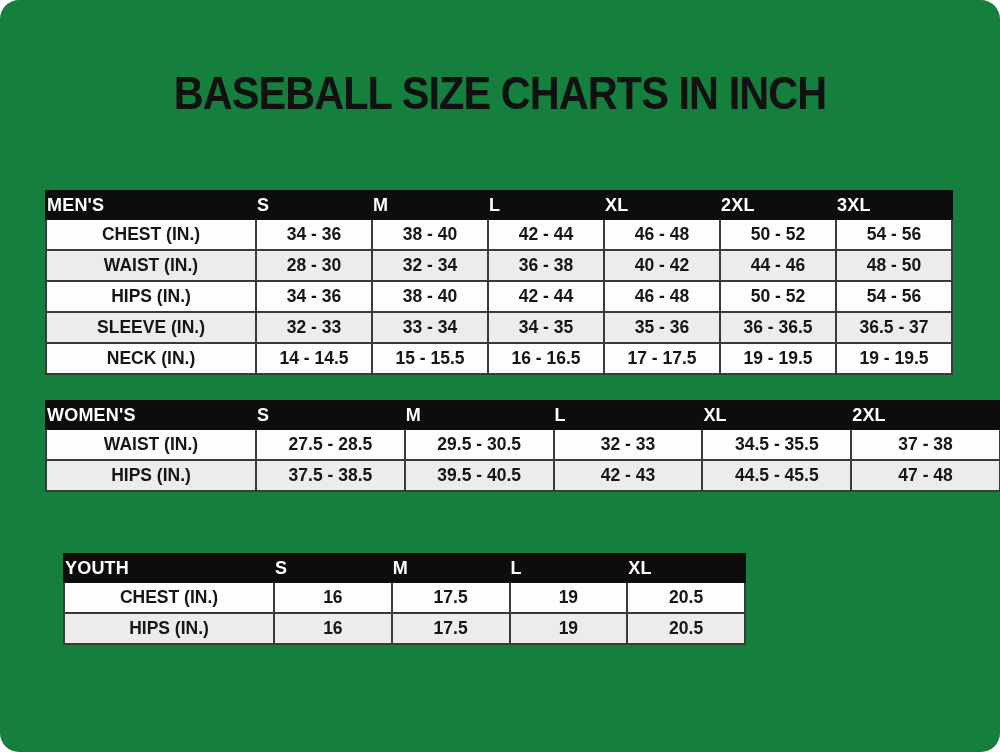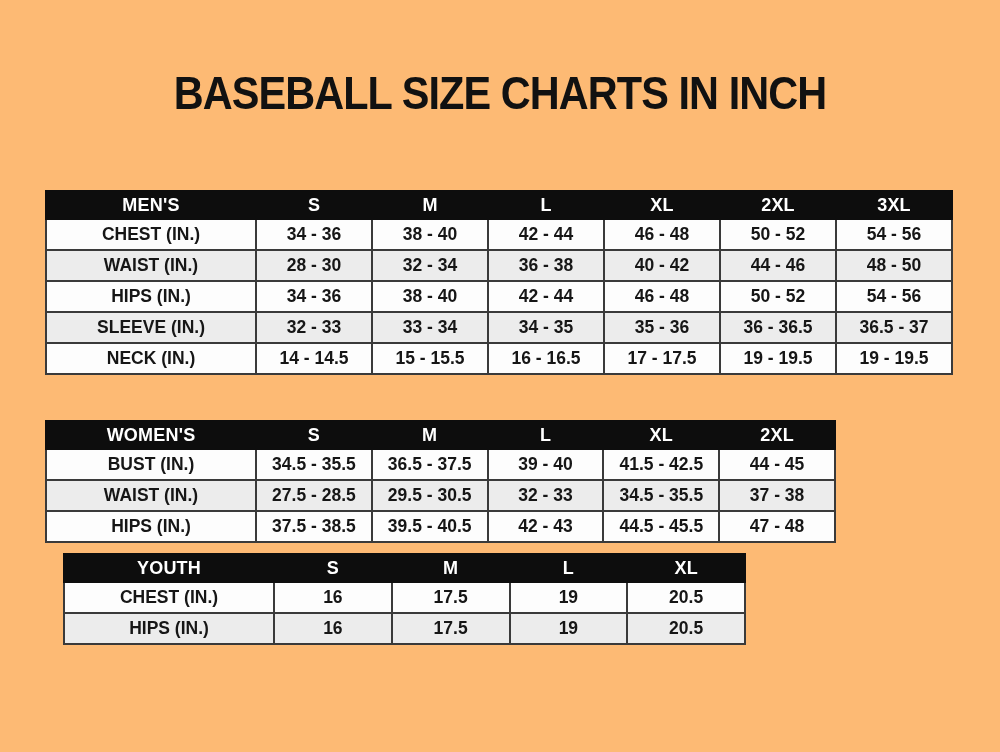--- a/index.html
+++ b/index.html
@@ -5,22 +5,23 @@
   html, body {
     margin: 0;
     padding: 0;
     background: #ffffff;
     font-family: "Liberation Sans", sans-serif;
   }
   .page {
     position: relative;
     width: 1000px;
     height: 752px;
-    background: #fdba74;
+    background: #15803d;
     overflow: hidden;
+    border-radius: 19px;
   }
   .title {
     position: absolute;
     top: 66px;
     left: 0;
     width: 100%;
     margin: 0;
     text-align: center;
     font-size: 46px;
     font-weight: 700;
@@ -30,31 +31,31 @@
     white-space: nowrap;
   }
   table.size-table {
     position: absolute;
     left: 45px;
     border-collapse: collapse;
     table-layout: fixed;
     background: #fdfdfd;
   }
   #table-mens   { top: 190px; width: 908px; }
-  #table-womens { top: 400px; width: 791px; margin-top: 20px; }
+  #table-womens { top: 400px; width: 956px; }
   #table-youth  { top: 553px; width: 683px; margin-left: 18px; }
 
   table.size-table th {
     background: #0d0d0d;
     color: #ffffff;
     border: 2px solid #0d0d0d;
     font-size: 18px;
     font-weight: 700;
     height: 26px;
-    text-align: center;
+    text-align: left;
     vertical-align: middle;
     padding: 0;
     letter-spacing: 0.2px;
   }
   table.size-table td {
     border: 2px solid #3a3a3a;
     font-size: 17.5px;
     font-weight: 700;
     color: #161616;
     height: 29px;
@@ -156,28 +157,20 @@
           <th>WOMEN'S</th>
           <th>S</th>
           <th>M</th>
           <th>L</th>
           <th>XL</th>
           <th>2XL</th>
         </tr>
       </thead>
       <tbody>
         <tr>
-          <td>BUST (IN.)</td>
-          <td>34.5 - 35.5</td>
-          <td>36.5 - 37.5</td>
-          <td>39 - 40</td>
-          <td>41.5 - 42.5</td>
-          <td>44 - 45</td>
-        </tr>
-        <tr>
           <td>WAIST (IN.)</td>
           <td>27.5 - 28.5</td>
           <td>29.5 - 30.5</td>
           <td>32 - 33</td>
           <td>34.5 - 35.5</td>
           <td>37 - 38</td>
         </tr>
         <tr>
           <td>HIPS (IN.)</td>
           <td>37.5 - 38.5</td>

